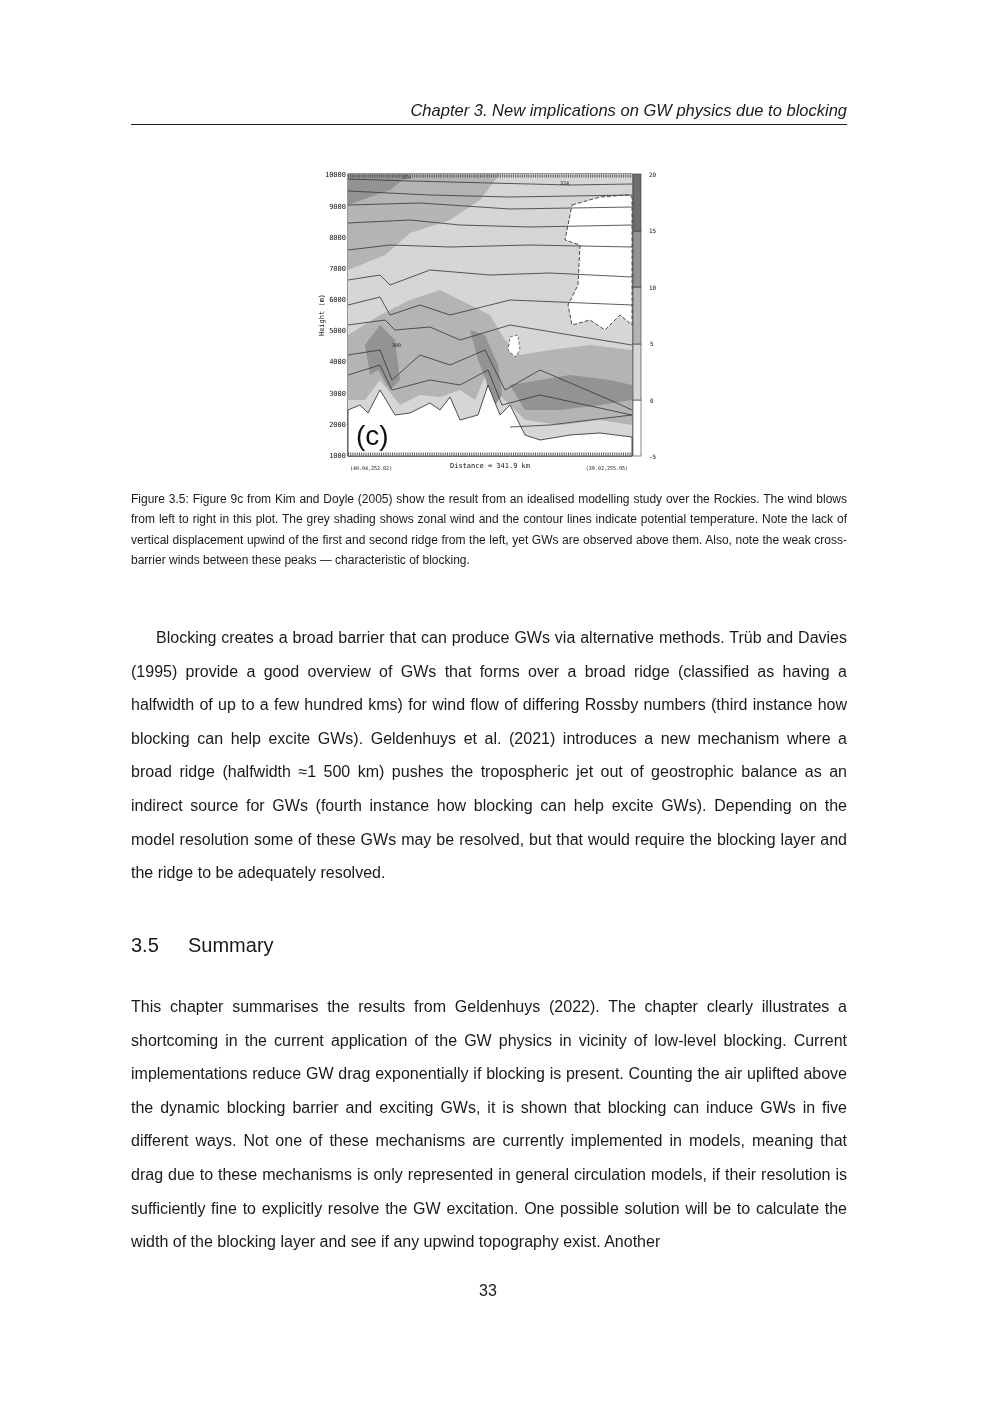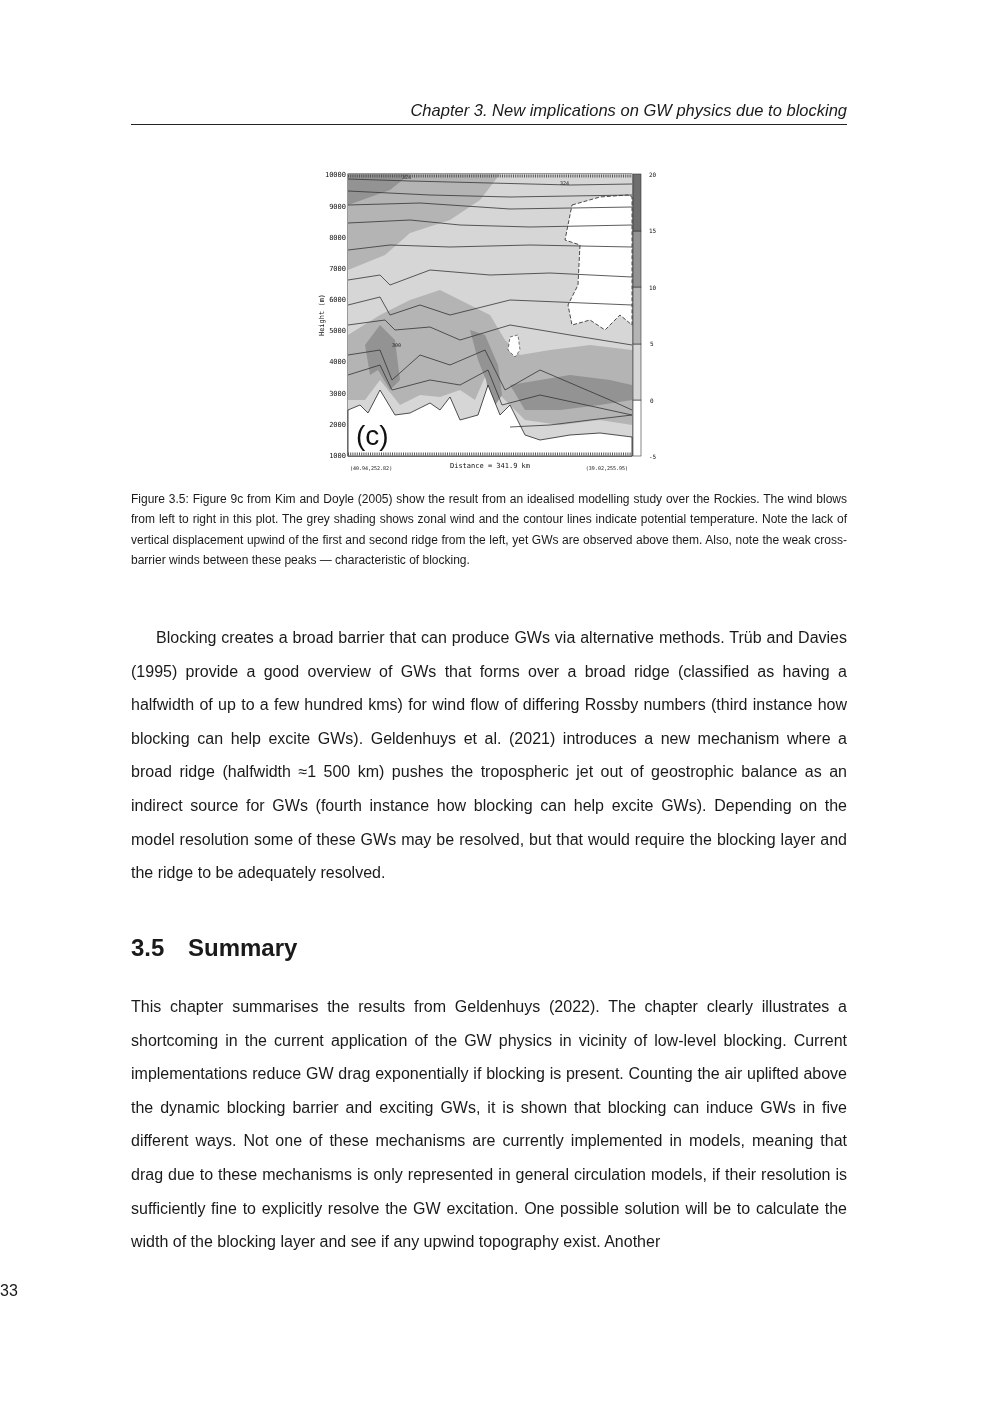--- a/index.html
+++ b/index.html
@@ -3,23 +3,23 @@
 <meta charset="utf-8">
 <style>
   html, body { margin: 0; padding: 0; background: #ffffff; }
   body { width: 1000px; height: 1414px; position: relative; font-family: "Liberation Sans", sans-serif; color: #1a1a1a; overflow: hidden; }
   .running-header { position: absolute; left: 131px; width: 716px; top: 101px; text-align: right; font-style: italic; font-size: 16.5px; }
   .header-rule { position: absolute; left: 131px; width: 716px; top: 124px; height: 1px; background: #222; }
   .figure { position: absolute; left: 310px; top: 165px; width: 360px; height: 315px; }
   .caption { position: absolute; left: 131px; width: 716px; top: 489px; font-size: 12px; line-height: 20.4px; text-align: justify; }
   .para { position: absolute; left: 131px; width: 716px; font-size: 16px; line-height: 33.6px; text-align: justify; }
   .para .indent { display: inline-block; width: 25px; }
-  .section-heading { position: absolute; left: 131px; top: 934px; font-size: 24px; font-weight: bold; }
+  .section-heading { position: absolute; left: 131px; top: 934px; font-size: 20px; font-weight: normal; }
   .section-heading .num { display: inline-block; width: 57px; }
-  .page-number { position: absolute; left: 0; width: 976px; top: 1282px; font-size: 16px; }
+  .page-number { position: absolute; left: 0; width: 976px; top: 1282px; text-align: center; font-size: 16px; }
   svg text { font-family: "DejaVu Sans Mono", monospace; }
 </style>
 </head>
 <body>
 
 <div class="running-header">Chapter 3.  New implications on GW physics due to blocking</div>
 <div class="header-rule"></div>
 
 <div class="figure">
   <svg width="360" height="315" viewBox="0 0 360 315" xmlns="http://www.w3.org/2000/svg">

